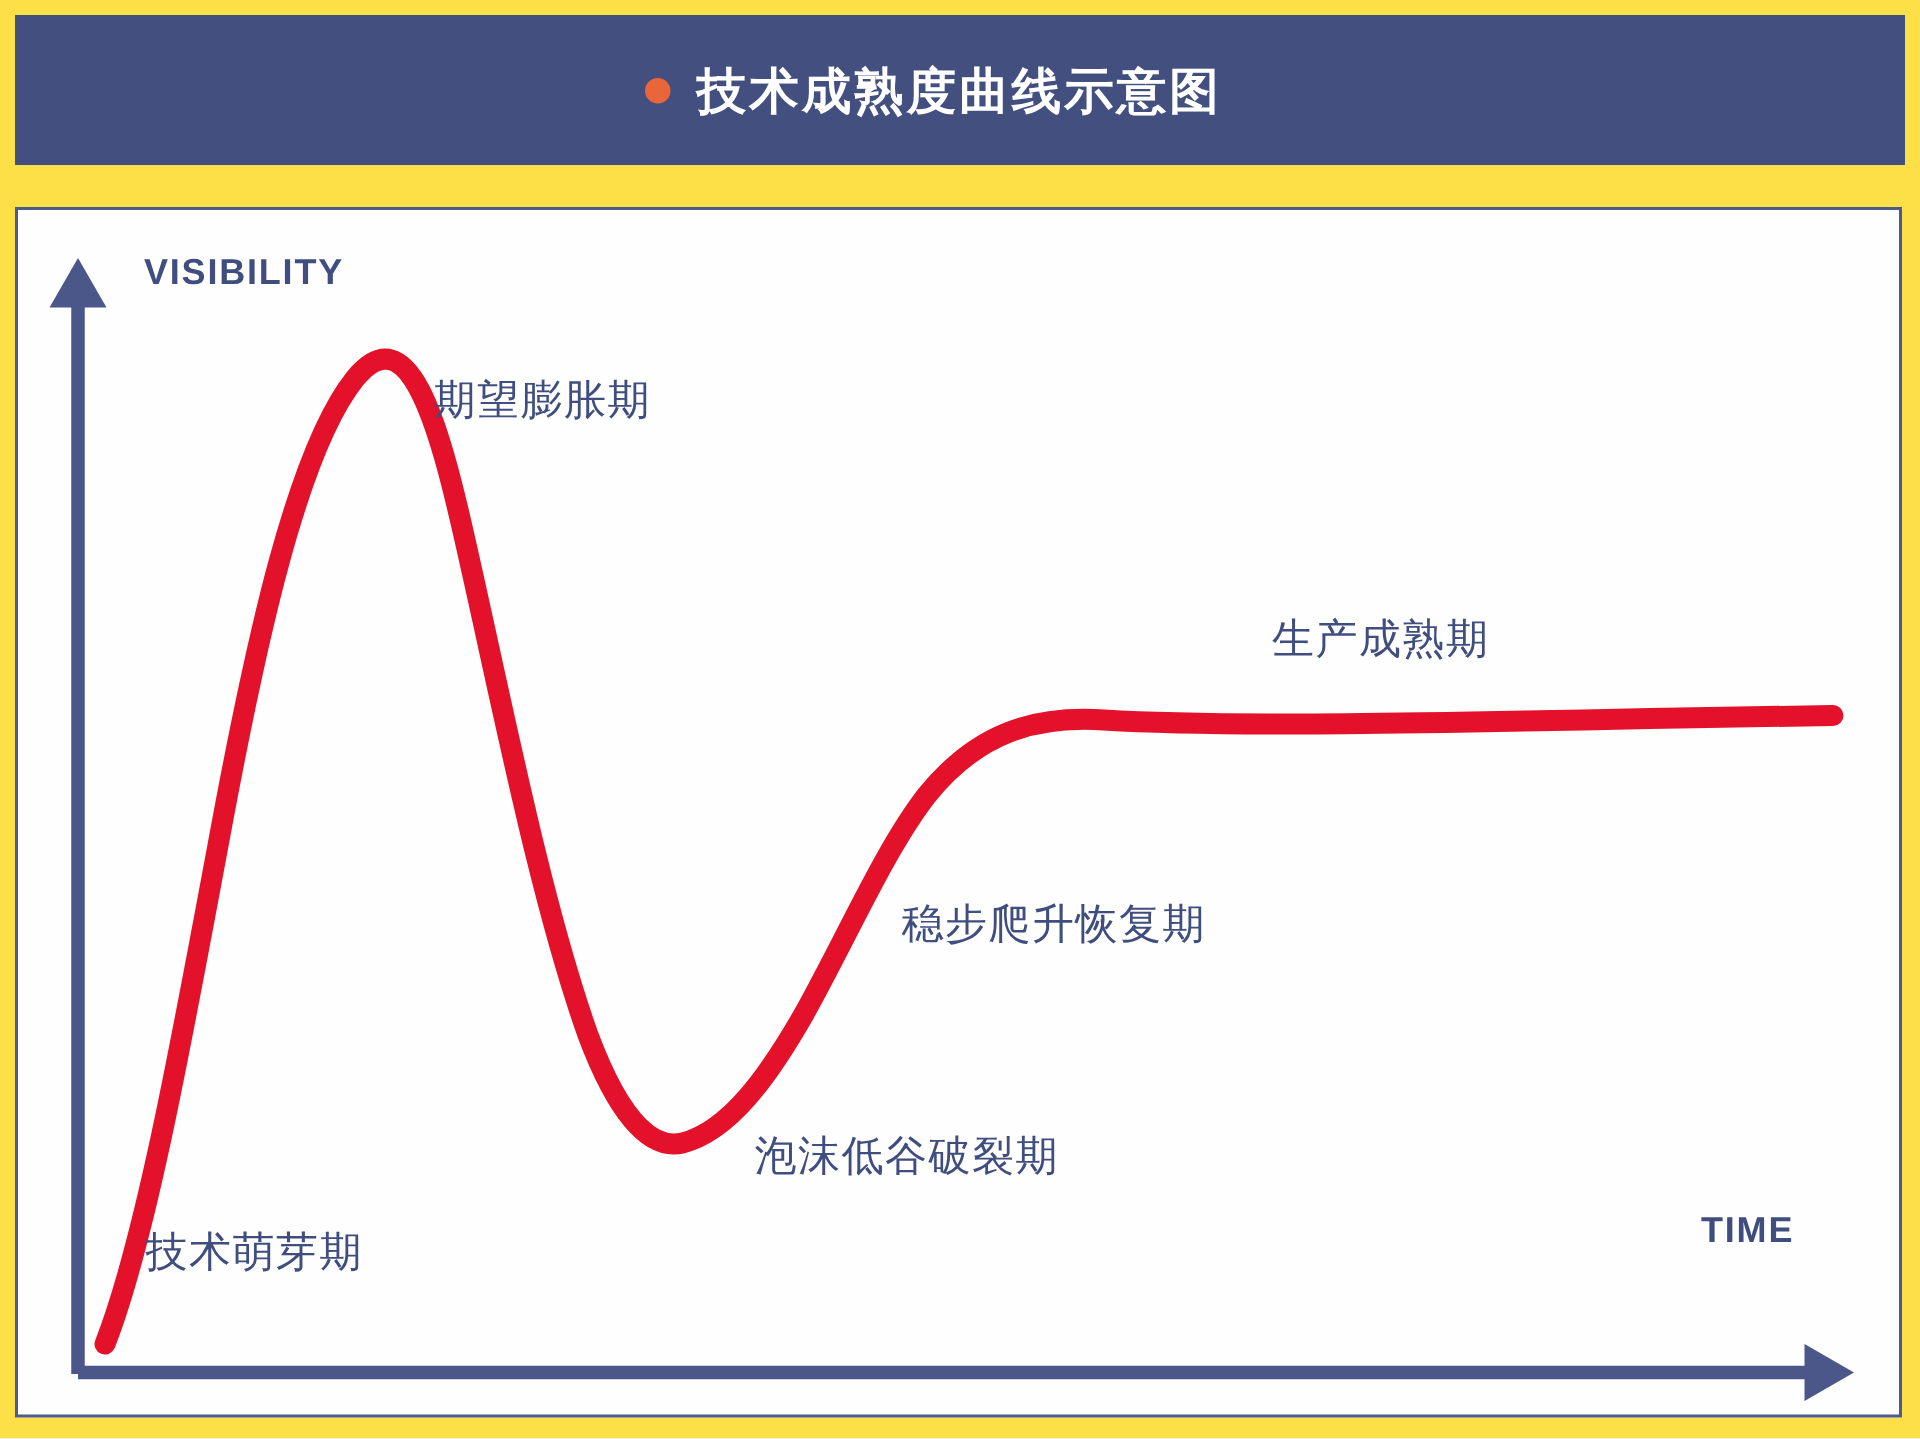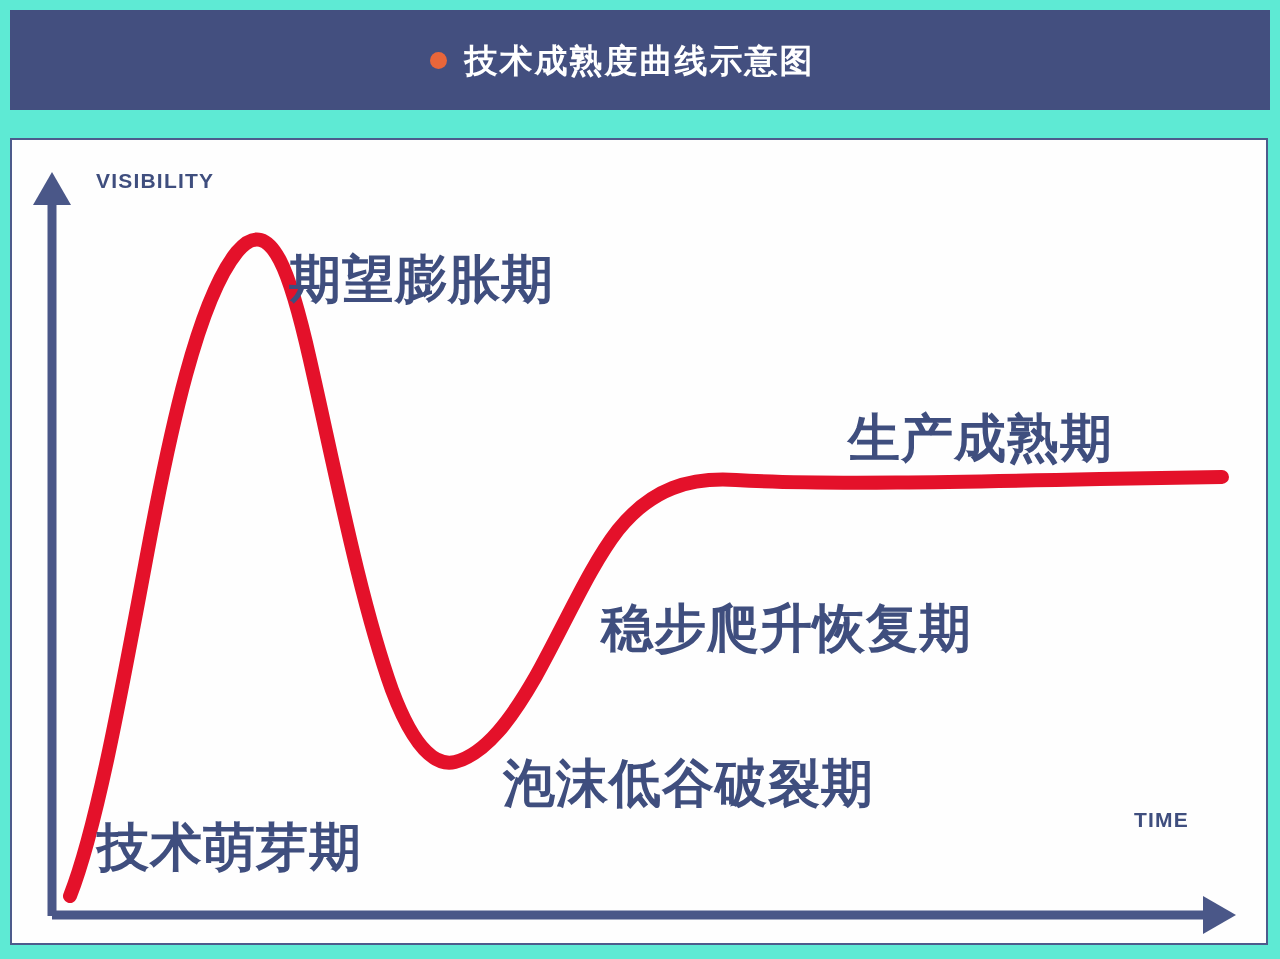--- a/index.html
+++ b/index.html
@@ -8,21 +8,21 @@
     padding: 0;
     background: #ffffff;
   }
   body {
     font-family: "Liberation Sans", "DejaVu Sans", sans-serif;
   }
   #page {
     position: relative;
     width: 1280px;
     height: 959px;
-    background: #5eead4;
+    background: #fde047;
     overflow: hidden;
   }
 
   
   #header-bar {
     position: absolute;
     left: 10px;
     top: 10px;
     width: 1260px;
     height: 100px;
@@ -75,26 +75,26 @@
   }
 
   
   .chart-label {
     position: absolute;
     color: #3f4e7e;
     white-space: nowrap;
     line-height: 1;
   }
   .cn-label {
-    font-size: 52px;
-    font-weight: bold;
+    font-size: 28px;
+    font-weight: normal;
     letter-spacing: 1px;
   }
   .axis-label {
-    font-size: 21px;
+    font-size: 24px;
     font-weight: bold;
     letter-spacing: 1.2px;
   }
 
   #label-visibility { left: 96px;  top: 170px; }
   #label-time       { left: 1134px; top: 809px; }
   #label-peak       { left: 289px;  top: 253px; }
   #label-plateau    { left: 848px;  top: 412px; }
   #label-slope      { left: 601px;  top: 602px; }
   #label-trough     { left: 503px;  top: 757px; }

